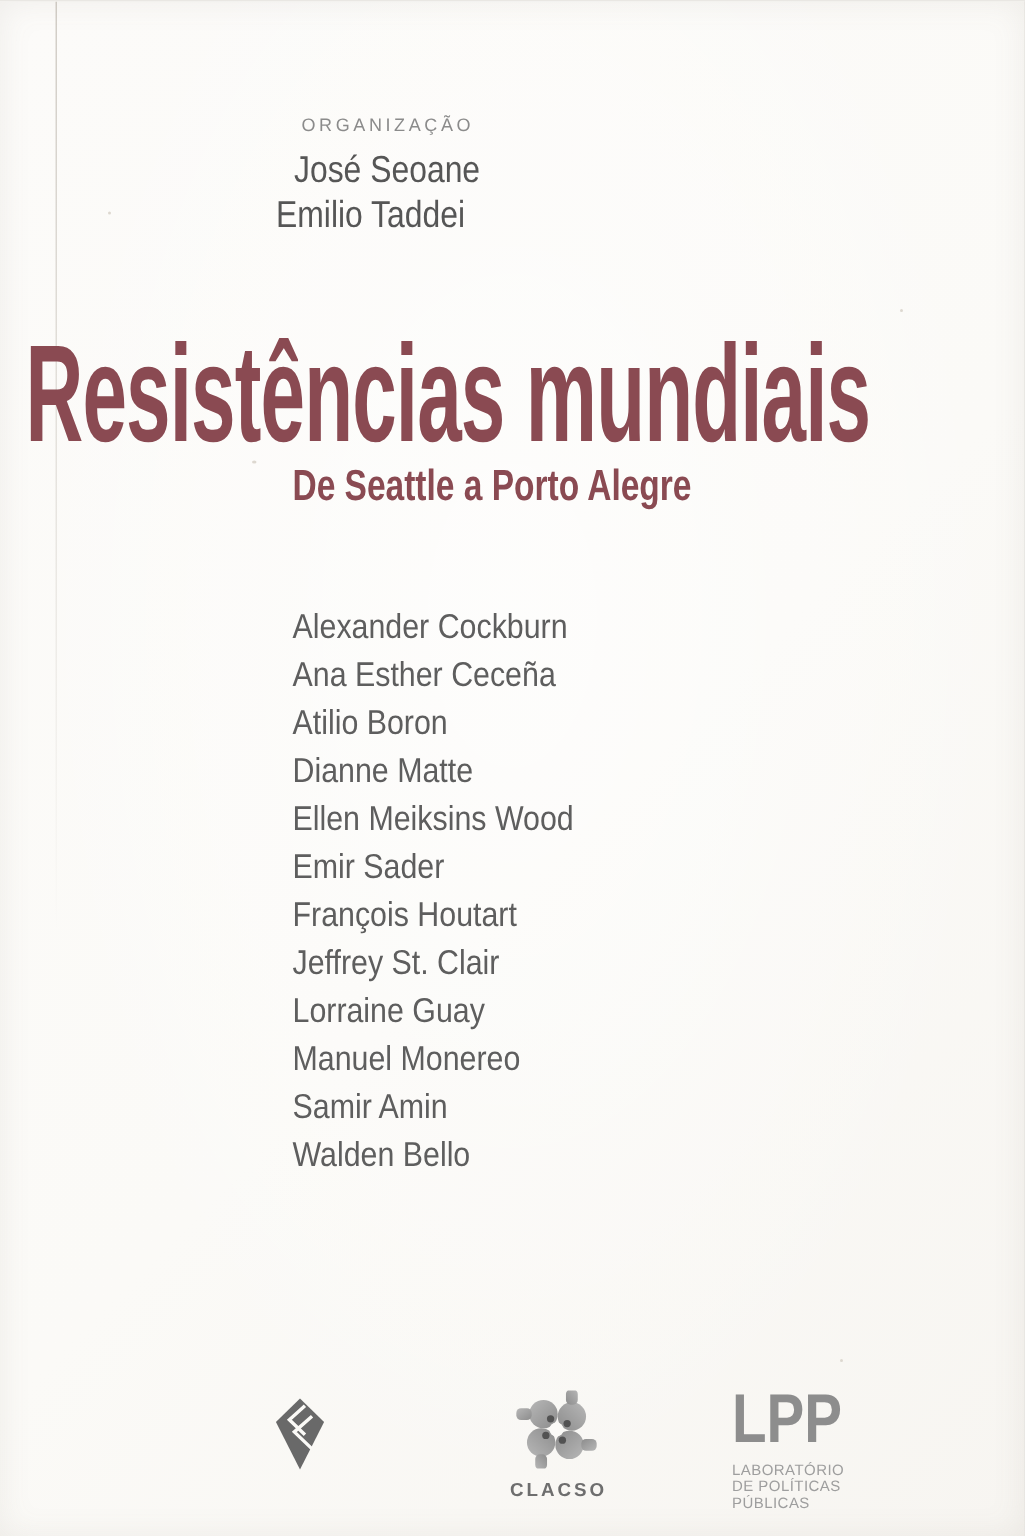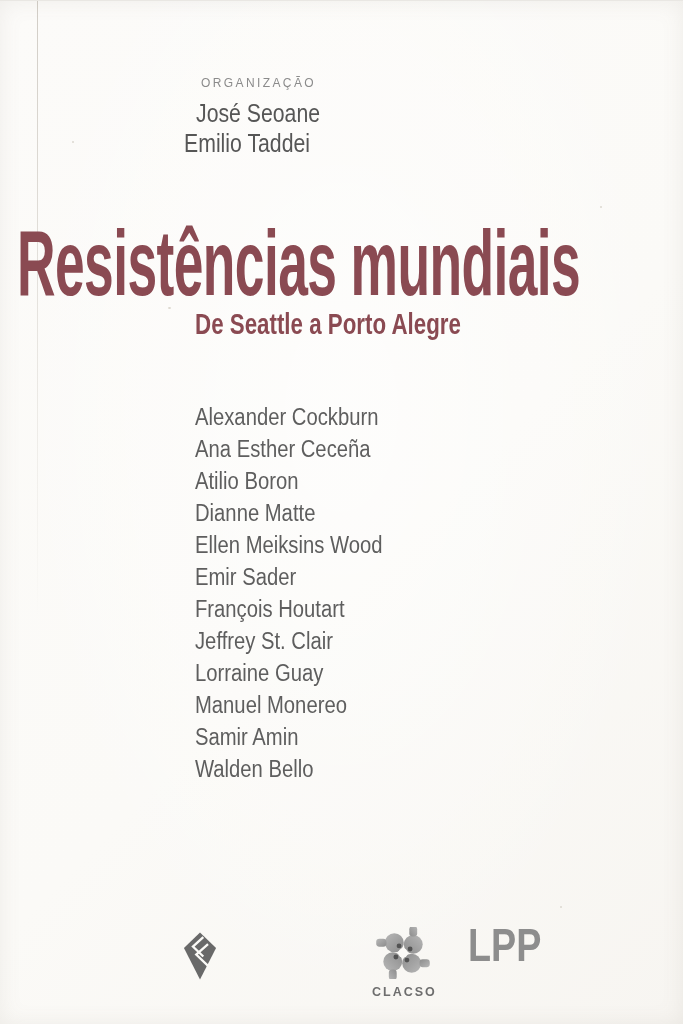--- a/index.html
+++ b/index.html
@@ -58,26 +58,26 @@
     font-size: 23px; line-height: 32px; color: #5e5e5e; white-space: nowrap;
   }
 
   
   .vozes { position: absolute; left: 183px; top: 929px; display: flex; }
   .vozes-text {
     margin-left: 8px; padding-top: 14px;
     font-size: 19px; line-height: 22px; letter-spacing: 1.2px; color: #8b8b8b;
     white-space: nowrap;
   }
-  .clacso { position: absolute; left: 372px; top: 926px; width: 62px; text-align: center; }
+  .clacso { position: absolute; left: 340px; top: 926px; width: 62px; text-align: center; }
   .clacso-label {
     margin-top: 2px; font-size: 12.5px; font-weight: 700;
     letter-spacing: 2px; color: #6e6e6e;
   }
-  .lpp { position: absolute; left: 468px; top: 921px; }
+  .lpp { position: absolute; left: 488px; top: 921px; }
   .lpp-acronym {
     font-size: 46px; font-weight: 700; line-height: 1; color: #8d8d8d;
     transform: scaleX(0.82); transform-origin: 0 0; white-space: nowrap;
   }
   .lpp-name {
     margin-top: 7px; font-size: 10px; line-height: 11px;
     letter-spacing: 0.3px; color: #9e9e9e; white-space: nowrap;
   }
 </style>
 </head>
@@ -154,16 +154,21 @@
             <circle cx="31" cy="27" r="3.1" fill="#525252"></circle>
           </g>
           <circle cx="36" cy="36" r="6" fill="#fbfaf7"></circle>
         </g>
       </svg>
       <div class="clacso-label">CLACSO</div>
     </div>
 
     <div class="lpp">
       <div class="lpp-acronym">LPP</div>
+      <div class="lpp-name">
+        <div>LABORATÓRIO</div>
+        <div>DE POLÍTICAS</div>
+        <div>PÚBLICAS</div>
+      </div>
     </div>
 
   </footer>
 </div>
 
 </body></html>

